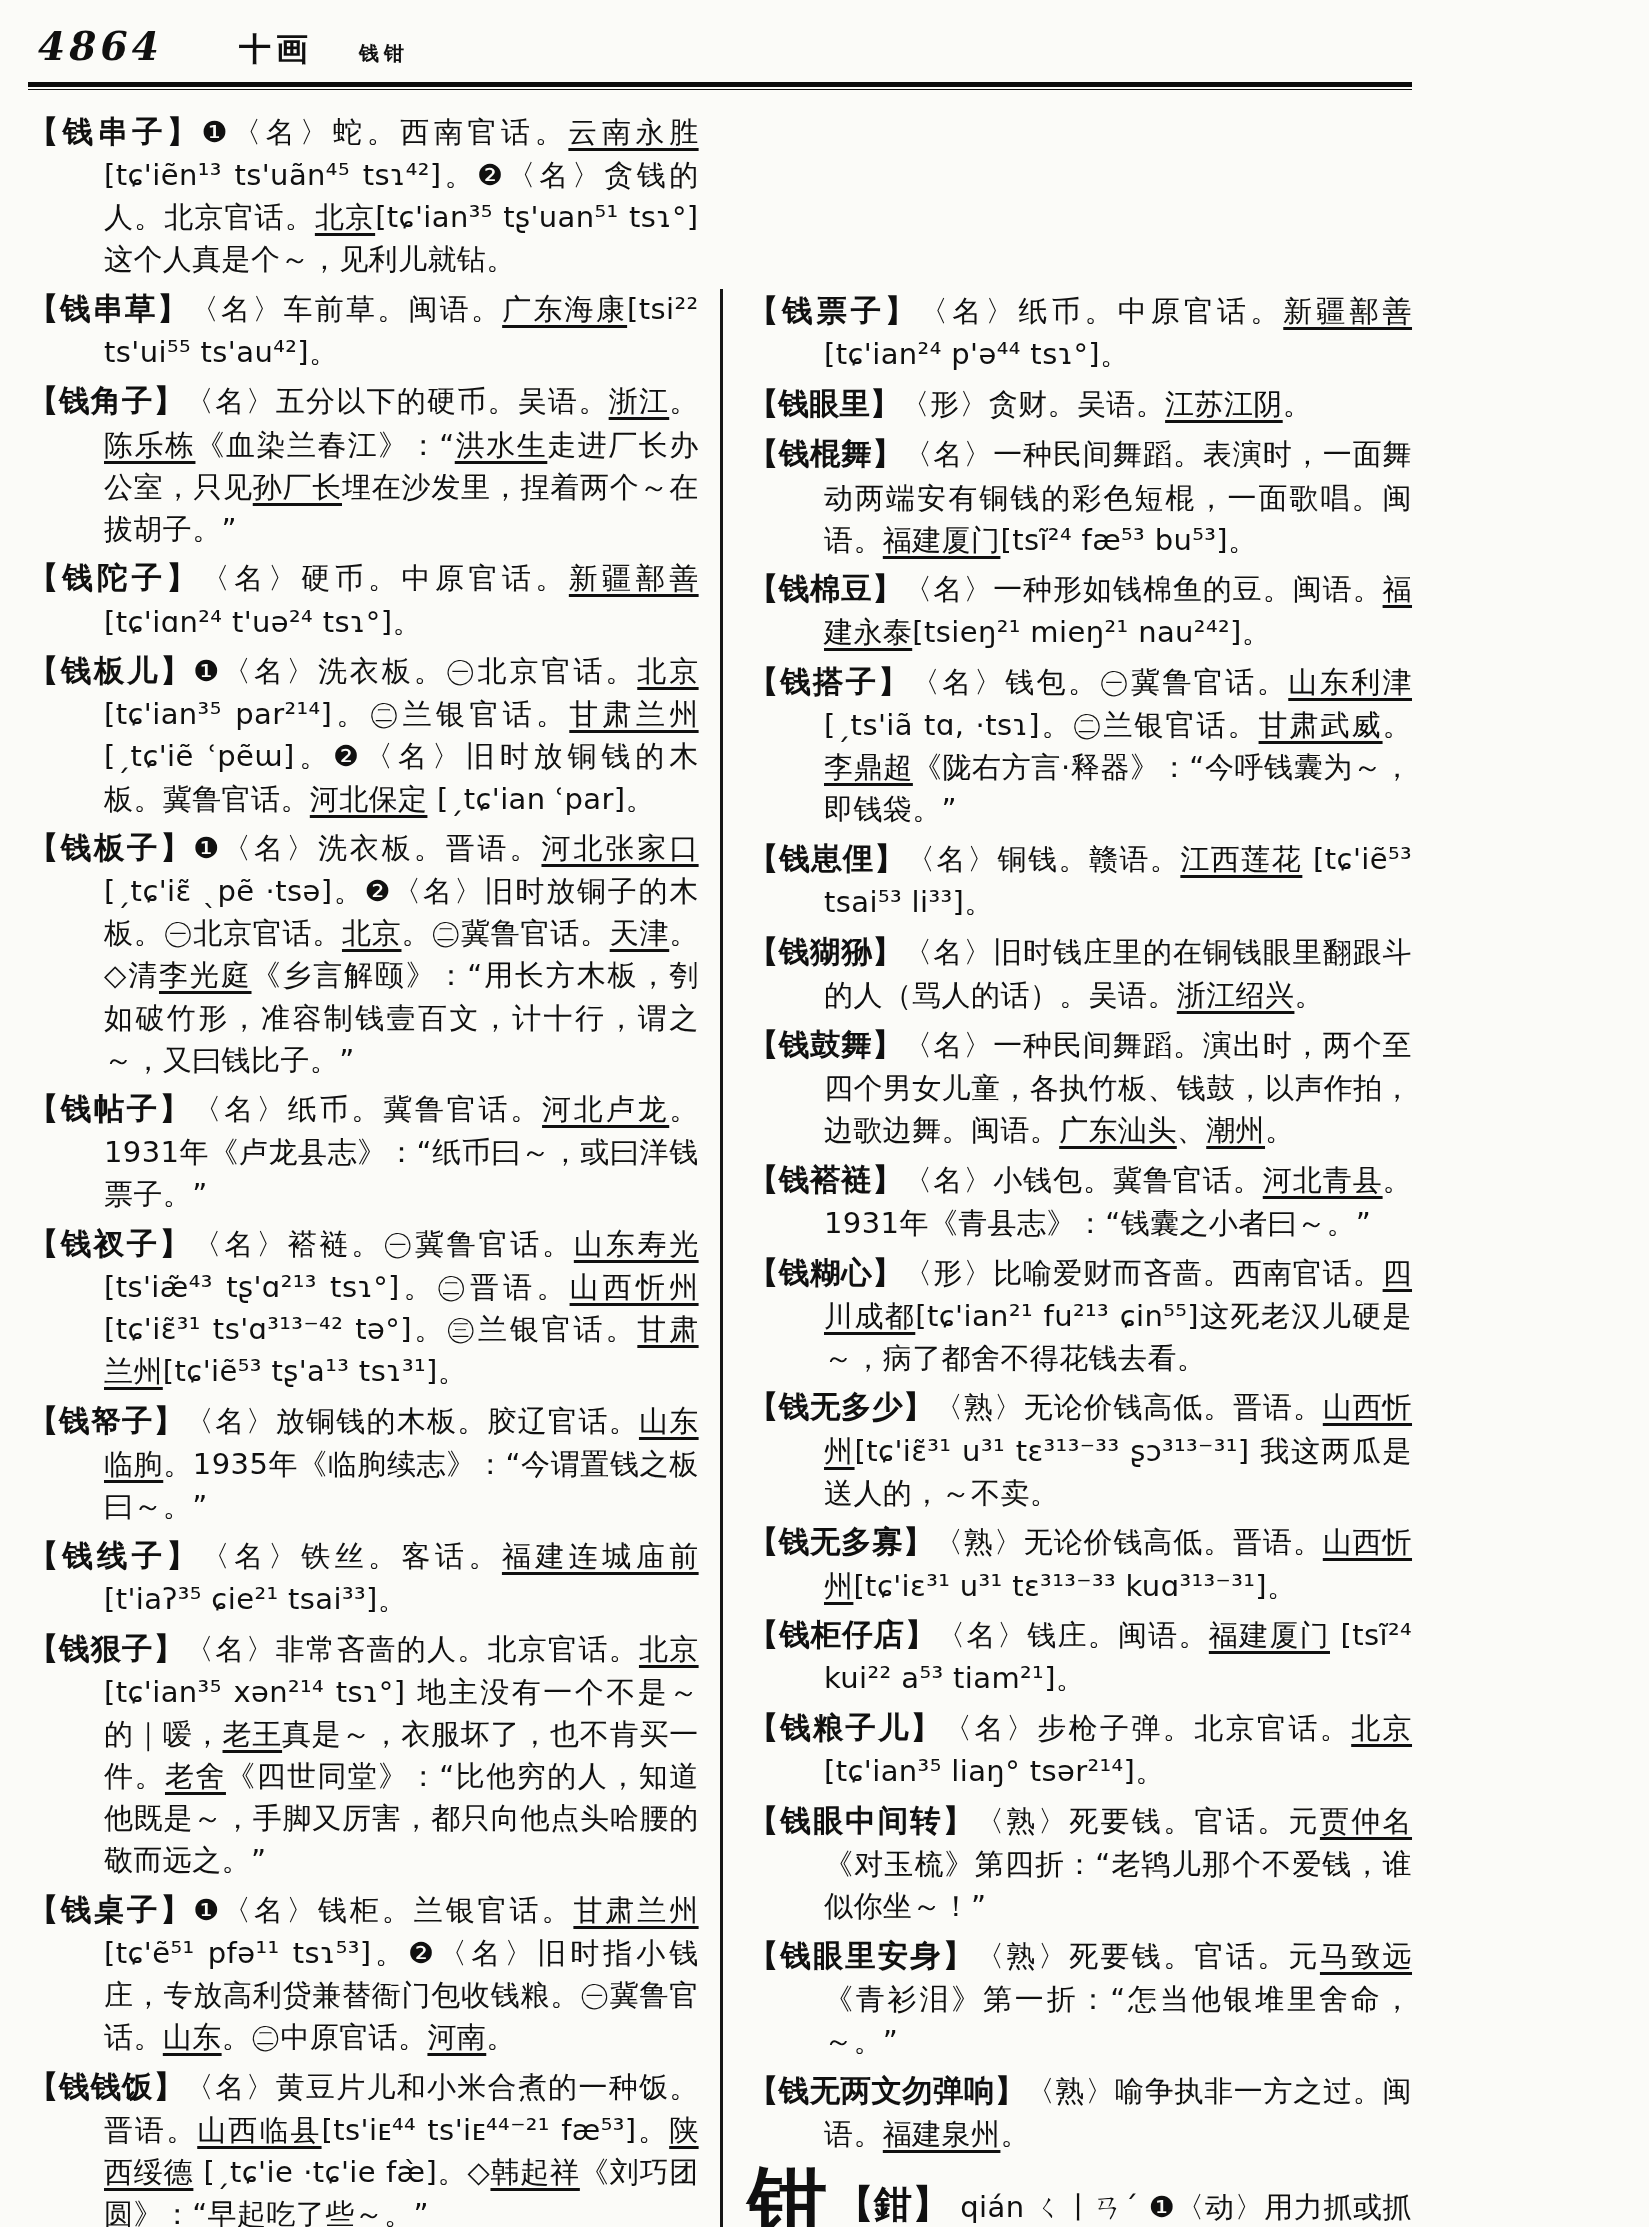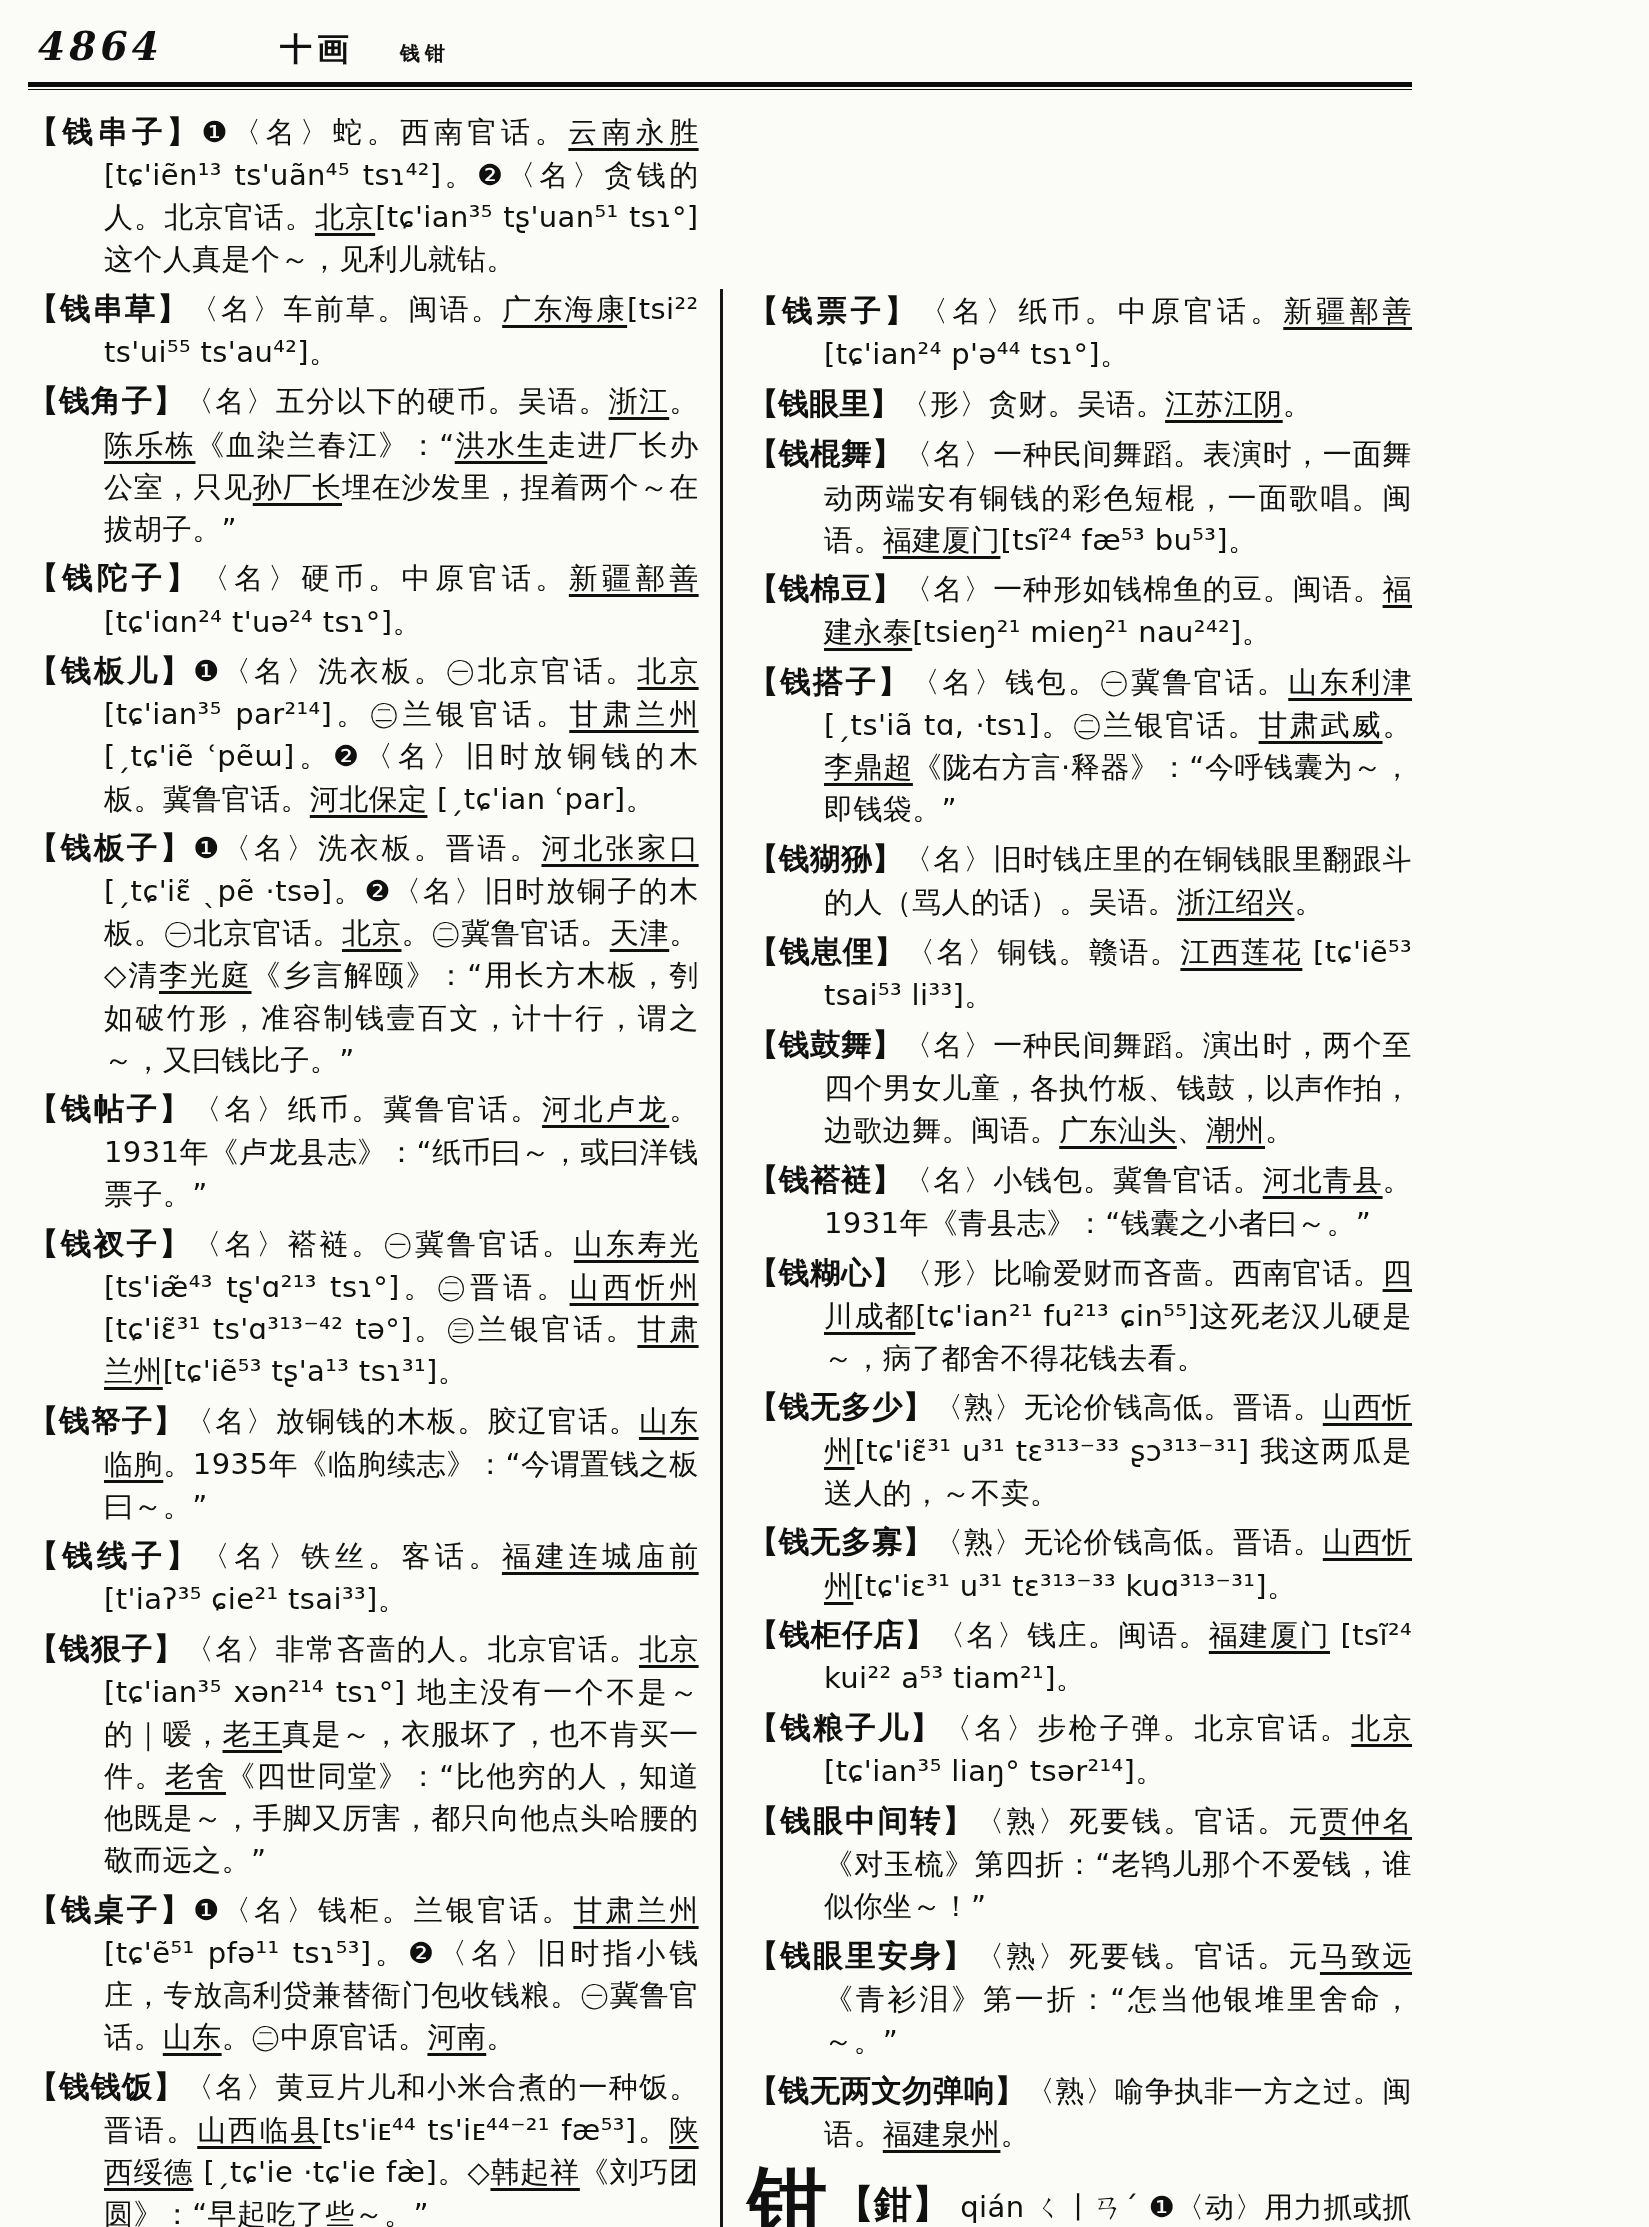--- a/index.html
+++ b/index.html
@@ -7,21 +7,21 @@
     width:1650px;height:2227px;
     background:#fbfbf8;color:#101010;
     font-family:"DejaVu Sans",sans-serif;
   }
   .page{box-sizing:border-box;width:1440px;height:2227px;padding:18px 28px 0 28px;}
   .hdr{display:flex;align-items:baseline;padding:5px 0 10px 10px;}
   .pagenum{
     font-family:"DejaVu Serif",serif;font-style:italic;font-weight:bold;
     font-size:39px;letter-spacing:4.1px;
   }
-  .hdr-stroke{font-size:32px;font-weight:bold;margin-left:117px;letter-spacing:5px;}
+  .hdr-stroke{font-size:32px;font-weight:bold;margin-left:76px;letter-spacing:5px;}
   .hdr-words{font-size:20px;font-weight:bold;margin-left:46px;letter-spacing:5px;}
   .rule{border-top:5.8px solid #0c0c0c;border-bottom:1.6px solid #0c0c0c;height:1.6px;margin-bottom:20px;}
   .cols{display:flex;align-items:flex-end;}
   .col{box-sizing:border-box;width:50%;}
   .col-left{padding-right:21.4px;}
   .col-right{border-left:3.3px solid #161616;padding-left:25px;min-height:2046px;}
   .entry{
     font-size:29px;line-height:1.45;
     margin:0 0 6.6px 0;
     padding-left:76px;text-indent:-76px;
@@ -60,22 +60,22 @@
         <p class="entry"><span class="head">【钱桌子】</span><span>❶〈名〉钱柜。兰银官话。</span><span class="u">甘肃兰州</span><span> [tɕ'ẽ⁵¹ pfə¹¹ tsɿ⁵³]。❷〈名〉旧时指小钱庄，专放高利贷兼替衙门包收钱粮。㊀冀鲁官话。</span><span class="u">山东</span><span>。㊁中原官话。</span><span class="u">河南</span><span>。</span></p>
         <p class="entry"><span class="head">【钱钱饭】</span><span>〈名〉黄豆片儿和小米合煮的一种饭。晋语。</span><span class="u">山西临县</span><span>[ts'iᴇ⁴⁴ ts'iᴇ⁴⁴⁻²¹ fæ⁵³]。</span><span class="u">陕西绥德</span><span> [ˏtɕ'ie ·tɕ'ie fæ̀]。◇</span><span class="u">韩起祥</span><span>《刘巧团圆》：“早起吃了些～。”</span></p>
         <p class="entry"><span class="head">【钱流水】</span><span>〈名〉旧时店铺里的流水账。晋语。</span><span class="u">山西忻州</span><span> [tɕ'iɛ̃³¹ liəu³¹ suei³¹³⁻³¹]。</span></p>
       </div>
     <div class="col col-right" id="col-right">
         <p class="entry"><span class="head">【钱票子】</span><span>〈名〉纸币。中原官话。</span><span class="u">新疆鄯善</span><span>[tɕ'ian²⁴ p'ə⁴⁴ tsɿ°]。</span></p>
         <p class="entry"><span class="head">【钱眼里】</span><span>〈形〉贪财。吴语。</span><span class="u">江苏江阴</span><span>。</span></p>
         <p class="entry"><span class="head">【钱棍舞】</span><span>〈名〉一种民间舞蹈。表演时，一面舞动两端安有铜钱的彩色短棍，一面歌唱。闽语。</span><span class="u">福建厦门</span><span>[tsĩ²⁴ fæ⁵³ bu⁵³]。</span></p>
         <p class="entry"><span class="head">【钱棉豆】</span><span>〈名〉一种形如钱棉鱼的豆。闽语。</span><span class="u">福建永泰</span><span>[tsieŋ²¹ mieŋ²¹ nau²⁴²]。</span></p>
         <p class="entry"><span class="head">【钱搭子】</span><span>〈名〉钱包。㊀冀鲁官话。</span><span class="u">山东利津</span><span>[ˏts'iã tɑ, ·tsɿ]。㊁兰银官话。</span><span class="u">甘肃武威</span><span>。</span><span class="u">李鼎超</span><span>《陇右方言·释器》：“今呼钱囊为～，即钱袋。”</span></p>
+        <p class="entry"><span class="head">【钱崽俚】</span><span>〈名〉铜钱。赣语。</span><span class="u">江西莲花</span><span> [tɕ'iẽ⁵³ tsai⁵³ li³³]。</span></p>
         <p class="entry"><span class="head">【钱猢狲】</span><span>〈名〉旧时钱庄里的在铜钱眼里翻跟斗的人（骂人的话）。吴语。</span><span class="u">浙江绍兴</span><span>。</span></p>
-        <p class="entry"><span class="head">【钱崽俚】</span><span>〈名〉铜钱。赣语。</span><span class="u">江西莲花</span><span> [tɕ'iẽ⁵³ tsai⁵³ li³³]。</span></p>
         <p class="entry"><span class="head">【钱鼓舞】</span><span>〈名〉一种民间舞蹈。演出时，两个至四个男女儿童，各执竹板、钱鼓，以声作拍，边歌边舞。闽语。</span><span class="u">广东汕头</span><span>、</span><span class="u">潮州</span><span>。</span></p>
         <p class="entry"><span class="head">【钱褡裢】</span><span>〈名〉小钱包。冀鲁官话。</span><span class="u">河北青县</span><span>。1931年《青县志》：“钱囊之小者曰～。”</span></p>
         <p class="entry"><span class="head">【钱糊心】</span><span>〈形〉比喻爱财而吝啬。西南官话。</span><span class="u">四川成都</span><span>[tɕ'ian²¹ fu²¹³ ɕin⁵⁵]这死老汉儿硬是～，病了都舍不得花钱去看。</span></p>
         <p class="entry"><span class="head">【钱无多少】</span><span>〈熟〉无论价钱高低。晋语。</span><span class="u">山西忻州</span><span>[tɕ'iɛ̃³¹ u³¹ tɛ³¹³⁻³³ ʂɔ³¹³⁻³¹] 我这两瓜是送人的，～不卖。</span></p>
         <p class="entry"><span class="head">【钱无多寡】</span><span>〈熟〉无论价钱高低。晋语。</span><span class="u">山西忻州</span><span>[tɕ'iɛ³¹ u³¹ tɛ³¹³⁻³³ kuɑ³¹³⁻³¹]。</span></p>
         <p class="entry"><span class="head">【钱柜仔店】</span><span>〈名〉钱庄。闽语。</span><span class="u">福建厦门</span><span> [tsĩ²⁴ kui²² a⁵³ tiam²¹]。</span></p>
         <p class="entry"><span class="head">【钱粮子儿】</span><span>〈名〉步枪子弹。北京官话。</span><span class="u">北京</span><span>[tɕ'ian³⁵ liaŋ° tsər²¹⁴]。</span></p>
         <p class="entry"><span class="head">【钱眼中间转】</span><span>〈熟〉死要钱。官话。元</span><span class="u">贾仲名</span><span>《对玉梳》第四折：“老鸨儿那个不爱钱，谁似你坐～！”</span></p>
         <p class="entry"><span class="head">【钱眼里安身】</span><span>〈熟〉死要钱。官话。元</span><span class="u">马致远</span><span>《青衫泪》第一折：“怎当他银堆里舍命，～。”</span></p>
         <p class="entry"><span class="head">【钱无两文勿弹响】</span><span>〈熟〉喻争执非一方之过。闽语。</span><span class="u">福建泉州</span><span>。</span></p>

